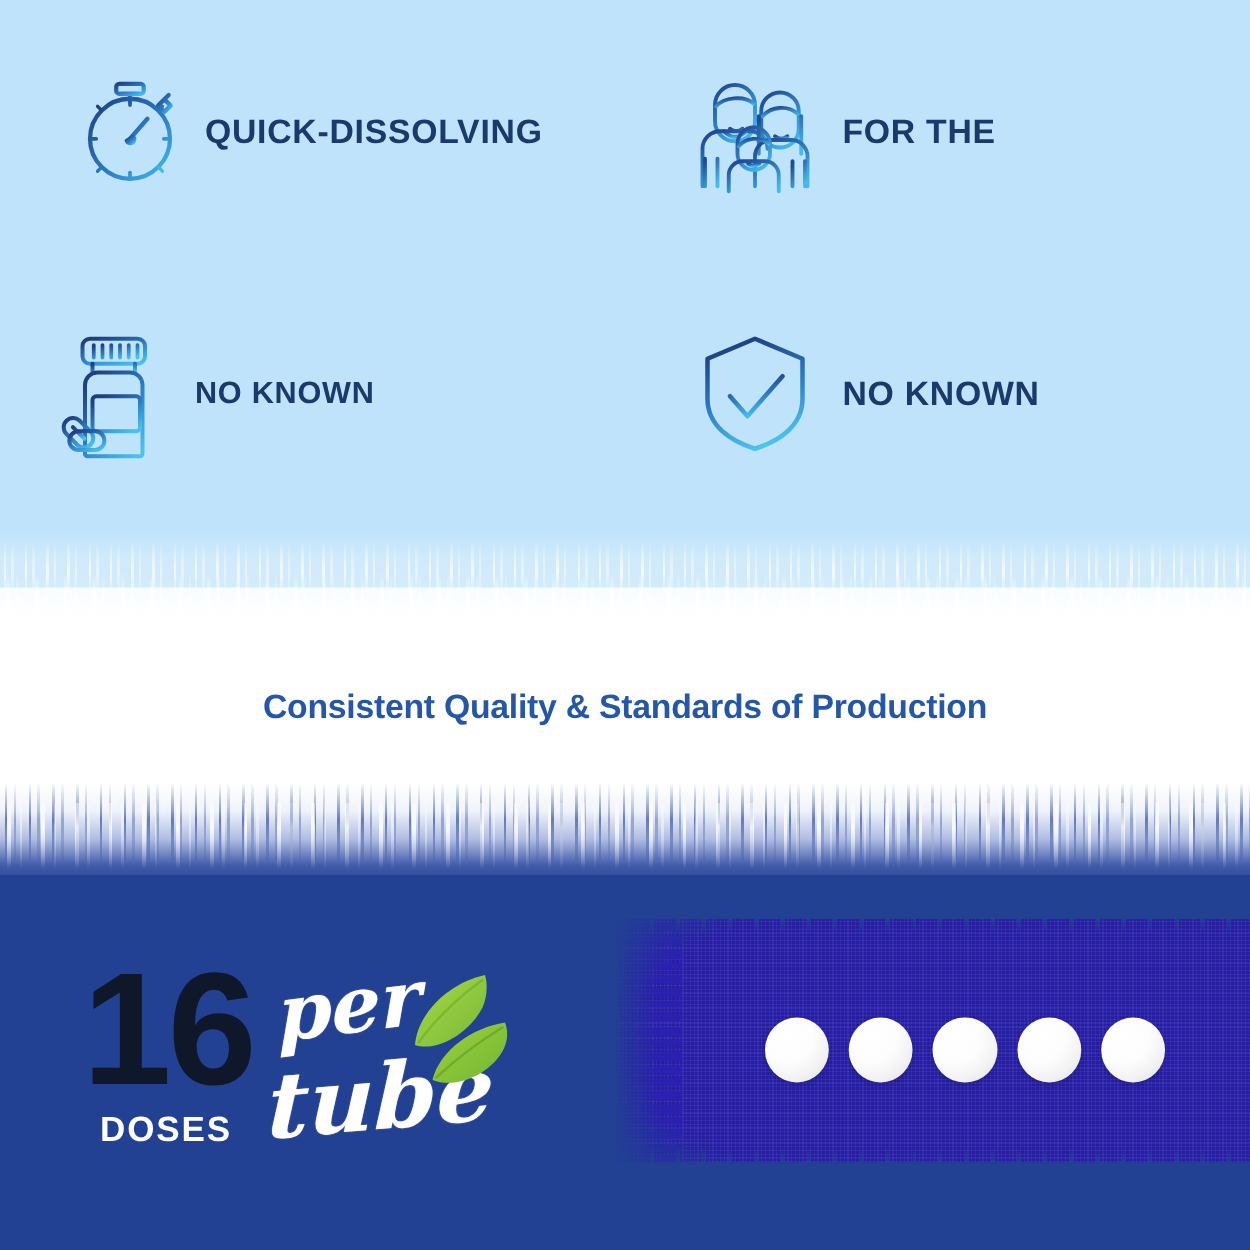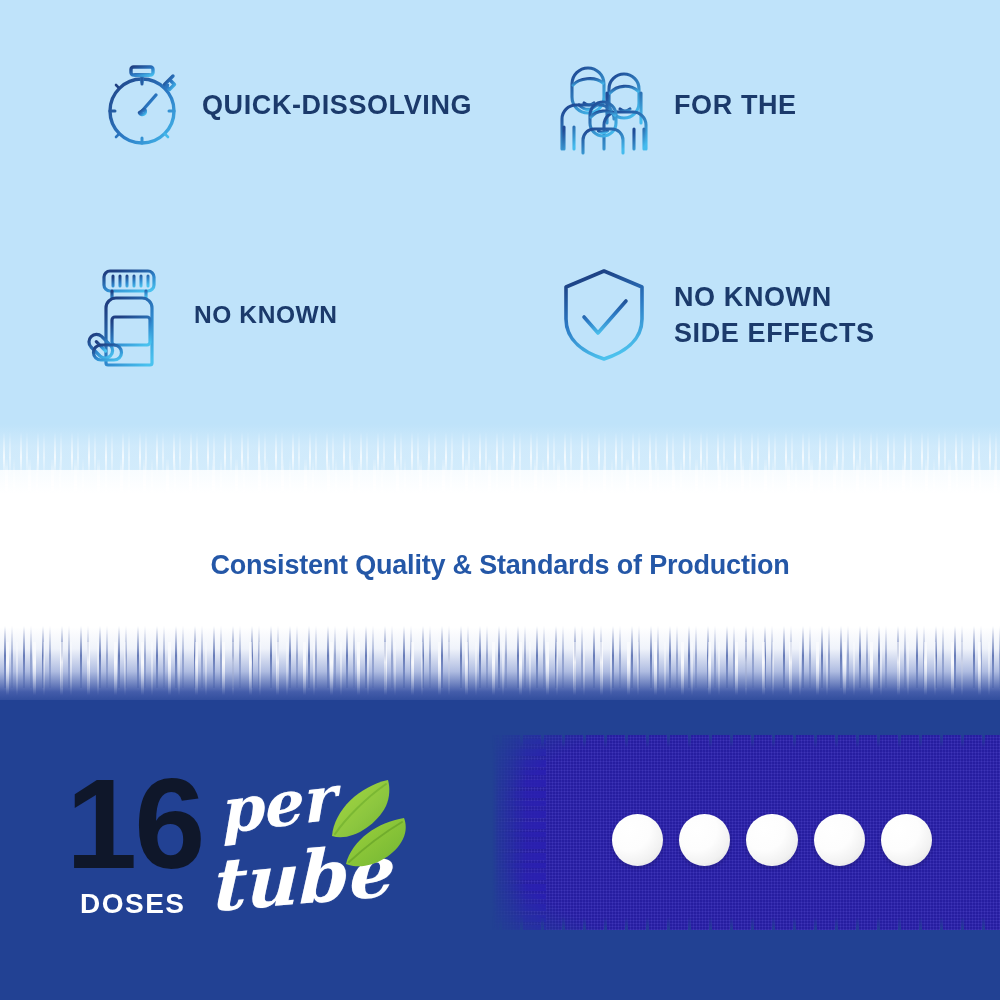--- a/index.html
+++ b/index.html
@@ -29,21 +29,21 @@
     left: 0; top: 0; width: 1000px; height: 420px;
     display: grid;
     grid-template-columns: 530px 470px;
     grid-template-rows: 210px 210px;
   }
 
   .feature {
     display: flex;
     align-items: center;
     gap: 18px;
-    padding-left: 80px;
+    padding-left: 42px;
   }
   .feature.col2 { padding-left: 22px; }
 
   .feature-icon {
     flex: 0 0 auto;
     width: 104px; height: 104px;
     display: flex; align-items: center; justify-content: center;
   }
   .feature-icon.sm { width: 96px; height: 96px; }
 
@@ -431,21 +431,20 @@
               </linearGradient>
             </defs>
             <g fill="none" stroke="url(#gradShield)" stroke-width="3.6" stroke-linecap="round" stroke-linejoin="round">
               <path d="M52 8 L14 24 v32 c0 22 19 34 38 40 19 -6 38 -18 38 -40 V24 z"></path>
               <path d="M32 54 L46 70 L74 38"></path>
             </g>
           </svg>
         </span>
         <span class="feature-text">
           <span>NO KNOWN</span>
-          <span class="l2">SIDE EFFECTS</span>
         </span>
       </div>
 
     </div>
 
     <div class="brush-b2w"></div>
   </div>
 
   <div class="band-headline">
     <h1 class="headline">Consistent Quality &amp; Standards of Production</h1>

